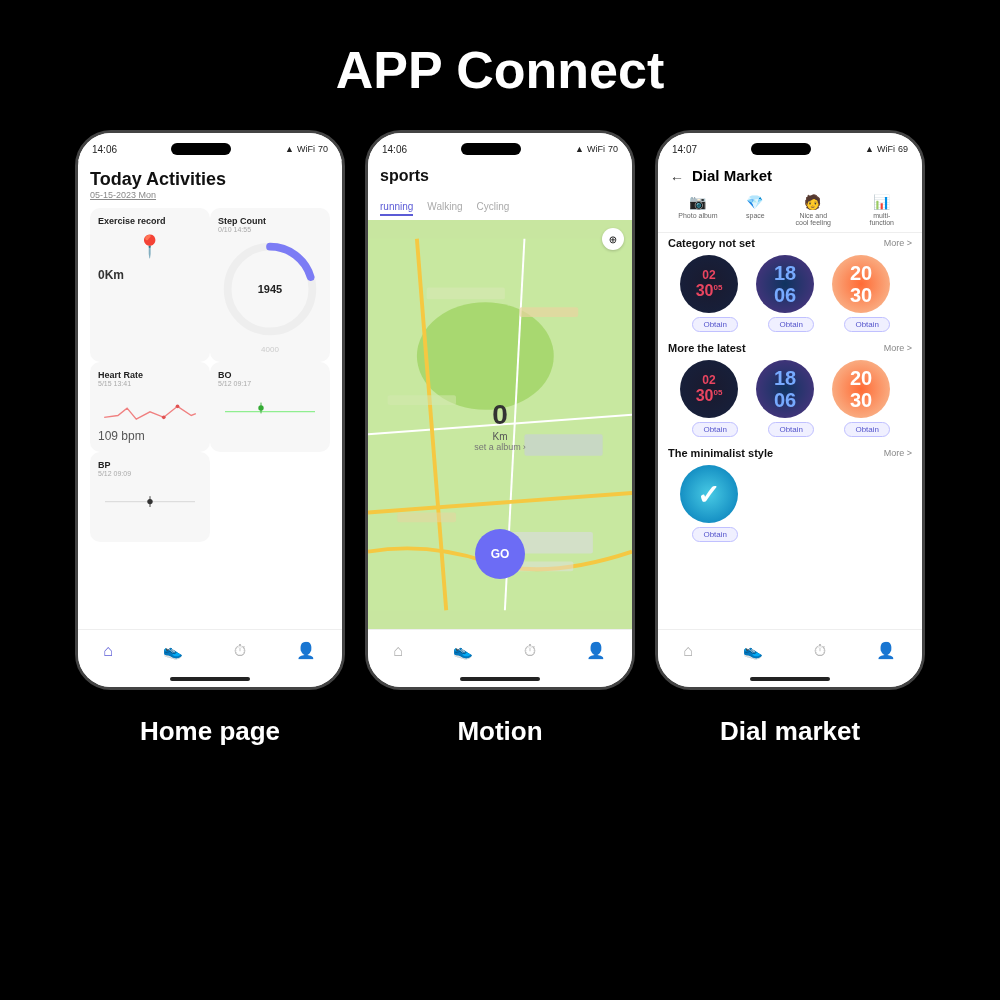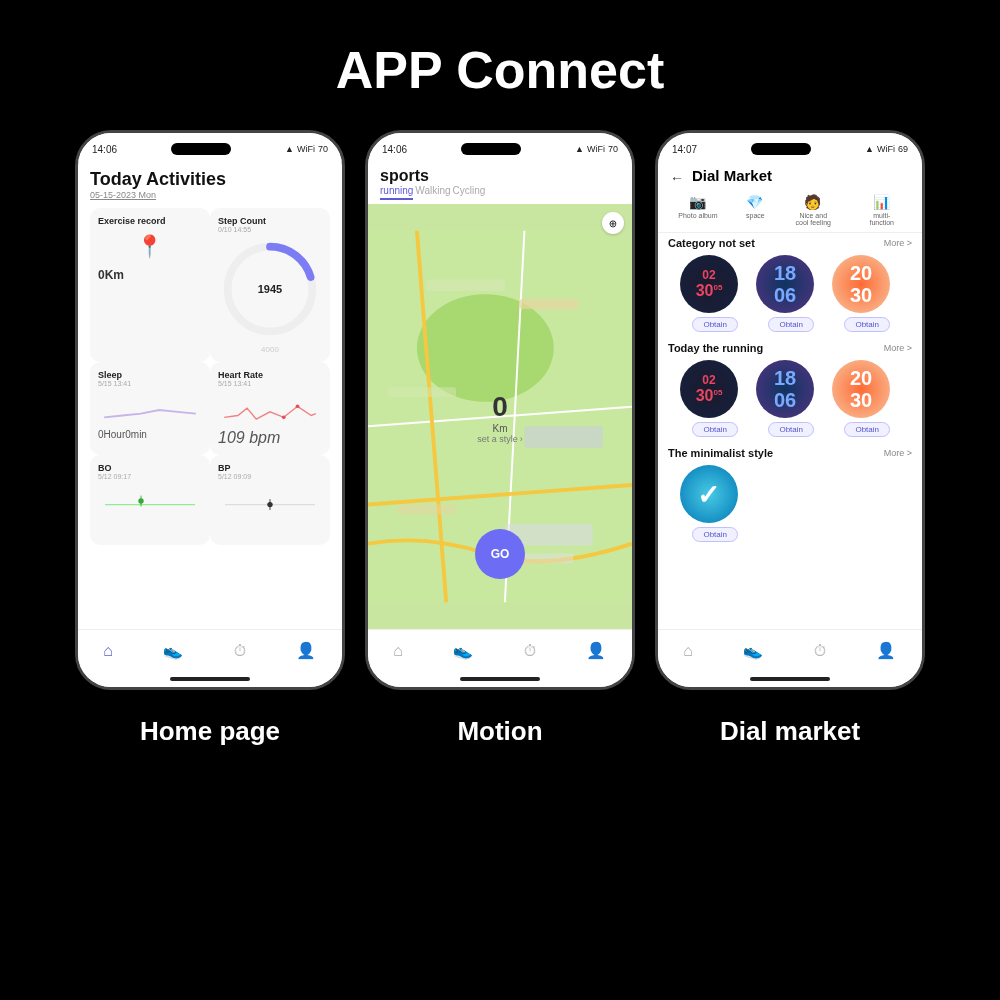--- a/index.html
+++ b/index.html
@@ -187,22 +187,22 @@
       padding: 6px 12px 4px;
       background: #fff;
     }
     .motion-title {
       font-size: 16px;
       font-weight: 700;
       color: #111;
     }
     .motion-tabs {
       display: flex;
-      gap: 2px;
-      margin-top: 0;
+      gap: 14px;
+      margin-top: 16px;
     }
     .motion-tab {
       font-size: 10px;
       color: #aaa;
       padding-bottom: 2px;
     }
     .motion-tab.active {
       color: #5b5bd6;
       border-bottom: 2px solid #5b5bd6;
     }
@@ -418,38 +418,30 @@
               <div class="step-circle-wrap">
                 <svg class="step-circle" viewBox="0 0 54 54">
                   <circle cx="27" cy="27" r="22" fill="none" stroke="#eee" stroke-width="4"></circle>
                   <circle cx="27" cy="27" r="22" fill="none" stroke="#7c7cf5" stroke-width="4" stroke-dasharray="138.2 138.2" stroke-dashoffset="110" stroke-linecap="round" transform="rotate(-90 27 27)"></circle>
                 </svg>
                 <span class="step-number" style="font-size:11px;">1945</span>
               </div>
               <div style="font-size:8px;color:#ccc;text-align:center;">4000</div>
             </div>
 
-            <div class="card">
-              <div class="card-label">Sleep</div>
-              <div class="card-sublabel">5/15 13:41</div>
-              <svg class="sleep-graph" viewBox="0 0 100 24">
-                <polyline points="0,20 20,18 40,16 60,12 80,14 100,16" fill="none" stroke="#c8b4e8" stroke-width="2"></polyline>
-              </svg>
-              <div class="card-value" style="font-size:10px;color:#555;">0Hour0min</div>
-            </div>
 
             <div class="card">
               <div class="card-label">Heart Rate</div>
               <div class="card-sublabel">5/15 13:41</div>
               <svg class="heart-graph" viewBox="0 0 100 24">
                 <polyline points="0,20 15,18 25,10 35,22 50,14 65,20 80,8 95,18 100,16" fill="none" stroke="#f08080" stroke-width="1.5"></polyline>
                 <circle cx="65" cy="20" r="2" fill="#e05252"></circle>
                 <circle cx="80" cy="8" r="2" fill="#e05252"></circle>
               </svg>
-              <div class="card-value" style="font-size:16px;color:#555;font-style:italic;">109 bpm</div>
+              <div class="card-value" style="font-size:12px;color:#555;">109 bpm</div>
             </div>
 
             <div class="card">
               <div class="card-label">BO</div>
               <div class="card-sublabel">5/12 09:17</div>
               <svg class="bp-graph" viewBox="0 0 100 20">
                 <line x1="0" y1="14" x2="100" y2="14" stroke="#90ee90" stroke-width="1.5"></line>
                 <circle cx="40" cy="10" r="3" fill="#3a3"></circle>
                 <line x1="40" y1="4" x2="40" y2="16" stroke="#3a3" stroke-width="1"></line>
               </svg>
@@ -525,21 +517,21 @@
             <rect x="140" y="300" width="90" height="22" rx="2" fill="#ddd8f0" opacity="0.5"></rect>
             <rect x="140" y="330" width="70" height="10" rx="2" fill="#e0e0e0" opacity="0.5"></rect>
           </svg>
 
           <div class="map-locate-btn">⊕</div>
 
           <div class="map-km-overlay">
             <div class="map-zero">0</div>
             <div class="map-km">Km</div>
             <div class="map-goal">
-              <span>set a style</span>
+              <span>set a album</span>
               <span>›</span>
             </div>
           </div>
 
           <div class="go-btn">GO</div>
         </div>
 
         <div class="bottom-nav">
           <span class="nav-icon">⌂</span>
           <span class="nav-icon active">👟</span>
@@ -616,21 +608,21 @@
                 <div class="dial-face dial-face-3">
                   <div class="dial-face-text" style="font-size:20px;color:#fff;font-weight:900;">20<br>30</div>
                 </div>
                 <button class="dial-obtain-btn">Obtain</button>
               </div>
             </div>
           </div>
 
           <div class="dial-section">
             <div class="dial-section-header">
-              <span class="dial-section-title">Today the running</span>
+              <span class="dial-section-title">More the latest</span>
               <span class="dial-section-more">More &gt;</span>
             </div>
             <div class="dial-items">
               <div class="dial-item">
                 <div class="dial-face dial-face-4">
                   <div class="dial-face-text" style="font-size:12px;color:#e94560;">02<br><span style="font-size:16px;">30<sup style="font-size:8px;">05</sup></span></div>
                 </div>
                 <button class="dial-obtain-btn">Obtain</button>
               </div>
               <div class="dial-item">

